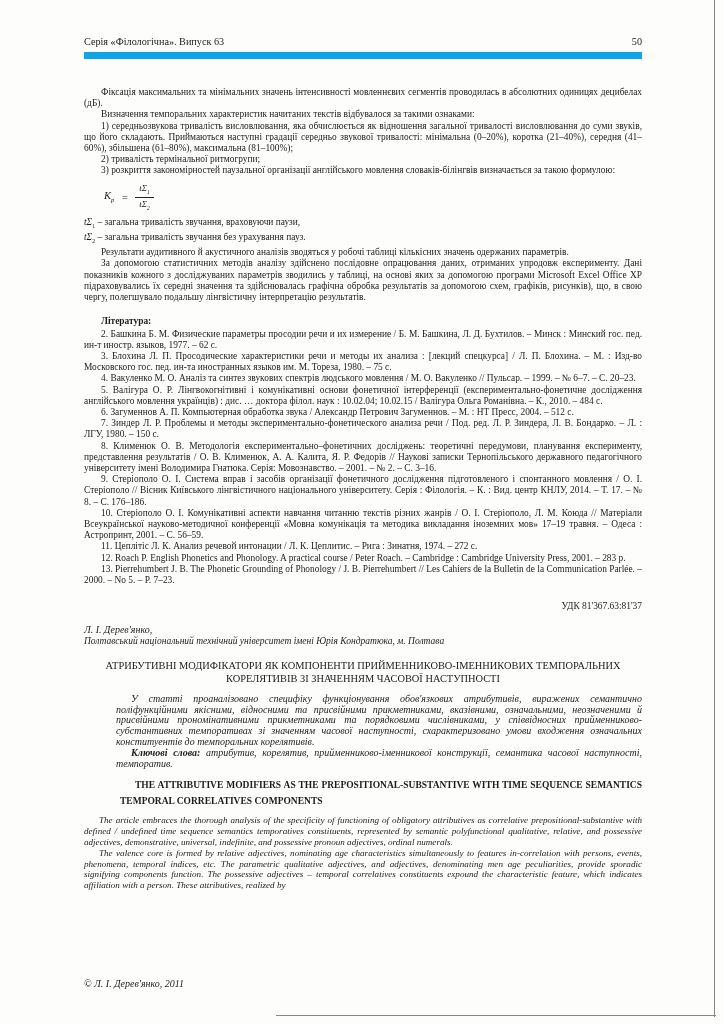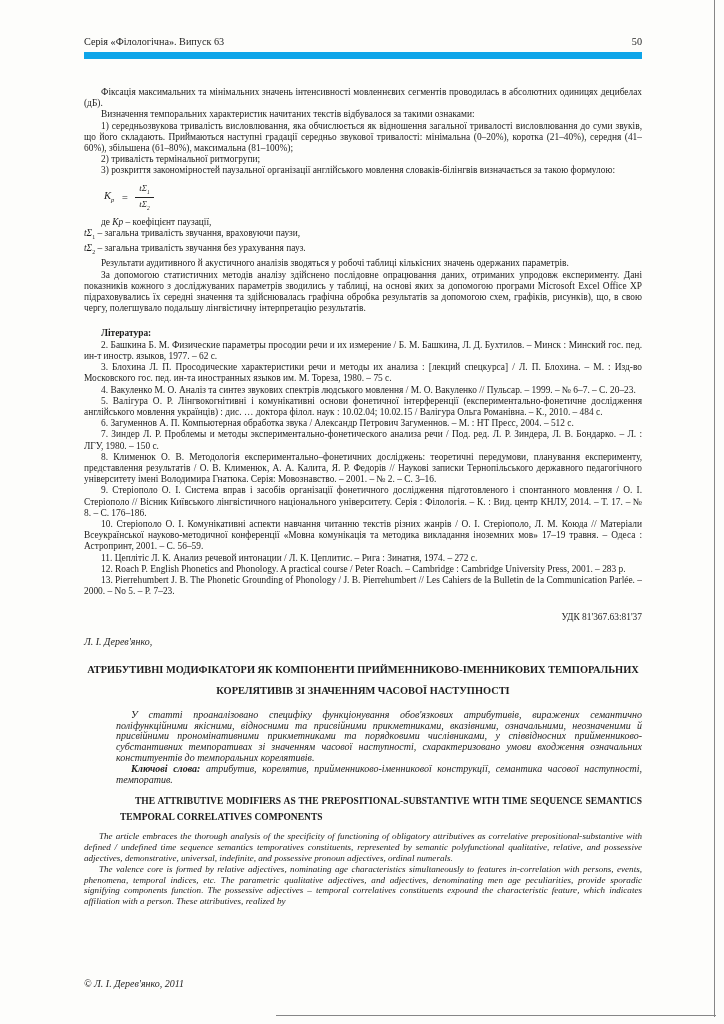--- a/index.html
+++ b/index.html
@@ -48,23 +48,23 @@
   .def { text-align: left; }
   .def.indent { text-indent: 17px; }
   .lit-title { font-weight: bold; text-indent: 17px; margin-top: 13px !important; }
   .refs { margin-top: 1px; }
   .ref { text-indent: 17px; }
   .udk { text-align: right; margin-top: 15px !important; }
   .author-name { font-weight: normal; font-style: italic; font-size: 10px; margin-top: 12px !important; }
   .affiliation { font-style: italic; font-size: 9.5px; }
   .title-uk {
     text-align: center;
-    font-weight: bold;
+    font-weight: normal;
     font-size: 10.4px;
-    line-height: 21px;
+    line-height: 13px;
     margin-top: 12px;
   }
   .abstract-uk {
     margin-left: 32px;
     margin-top: 9px;
     font-style: italic;
     font-size: 10px;
     line-height: 10.8px;
     text-align: justify;
   }
@@ -131,21 +131,20 @@
 
       <div class="formula-wrap">
         <span><span class="it">K</span><sub>p</sub></span>
         <span>=</span>
         <span class="frac">
           <span class="num"><span class="it">tΣ</span><sub>1</sub></span>
           <span class="den"><span class="it">tΣ</span><sub>2</sub></span>
         </span>
       </div>
 
-      <p class="def indent"><span>де </span><span class="it">Kp</span><span> – коефіцієнт паузації,</span></p>
       <p class="def"><span class="it">tΣ</span><sub>1</sub><span> – загальна тривалість звучання, враховуючи паузи,</span></p>
       <p class="def"><span class="it">tΣ</span><sub>2</sub><span> – загальна тривалість звучання без урахування пауз.</span></p>
 
       <p class="body-par">Результати аудитивного й акустичного аналізів зводяться у робочі таблиці кількісних значень одержаних параметрів.</p>
       <p class="body-par">За допомогою статистичних методів аналізу здійснено послідовне опрацювання даних, отриманих упродовж експерименту. Дані показників кожного з досліджуваних параметрів зводились у таблиці, на основі яких за допомогою програми Microsoft Excel Office XP підраховувались їх середні значення та здійснювалась графічна обробка результатів за допомогою схем, графіків, рисунків), що, в свою чергу, полегшувало подальшу лінгвістичну інтерпретацію результатів.</p>
 
       <p class="lit-title">Література:</p>
       <div class="refs">
         <p class="ref">2. Башкина Б. М. Физические параметры просодии речи и их измерение / Б. М. Башкина, Л. Д. Бухтилов. – Минск : Минский гос. пед. ин-т иностр. языков, 1977. – 62 с.</p>
         <p class="ref">3. Блохина Л. П. Просодические характеристики речи и методы их анализа : [лекций спецкурса] / Л. П. Блохина. – М. : Изд-во Московского гос. пед. ин-та иностранных языков им. М. Тореза, 1980. – 75 с.</p>
@@ -156,20 +155,21 @@
         <p class="ref">8. Клименюк О. В. Методологія експериментально–фонетичних досліджень: теоретичні передумови, планування експерименту, представлення результатів / О. В. Клименюк, А. А. Калита, Я. Р. Федорів // Наукові записки Тернопільського державного педагогічного університету імені Володимира Гнатюка. Серія: Мовознавство. – 2001. – № 2. – С. 3–16.</p>
         <p class="ref">9. Стеріополо О. І. Система вправ і засобів організації фонетичного дослідження підготовленого і спонтанного мовлення / О. І. Стеріополо // Вісник Київського лінгвістичного національного університету. Серія : Філологія. – К. : Вид. центр КНЛУ, 2014. – Т. 17. – № 8. – С. 176–186.</p>
         <p class="ref">10. Стеріополо О. І. Комунікативні аспекти навчання читанню текстів різних жанрів / О. І. Стеріополо, Л. М. Коюда // Матеріали Всеукраїнської науково-методичної конференції «Мовна комунікація та методика викладання іноземних мов» 17–19 травня. – Одеса : Астропринт, 2001. – С. 56–59.</p>
         <p class="ref">11. Цеплітіс Л. К. Анализ речевой интонации / Л. К. Цеплитис. – Рига : Зинатня, 1974. – 272 с.</p>
         <p class="ref">12. Roach P. English Phonetics and Phonology. A practical course / Peter Roach. – Cambridge : Cambridge University Press, 2001. – 283 p.</p>
         <p class="ref">13. Pierrehumbert J. B. The Phonetic Grounding of Phonology / J. B. Pierrehumbert // Les Cahiers de la Bulletin de la Communication Parlée. – 2000. – No 5. – P. 7–23.</p>
       </div>
 
       <p class="udk">УДК 81'367.63:81'37</p>
       <p class="author-name">Л. І. Дерев'янко,</p>
+      <p class="affiliation">Полтавський національний технічний університет імені Юрія Кондратюка, м. Полтава</p>
 
       <h1 class="title-uk">АТРИБУТИВНІ МОДИФІКАТОРИ ЯК КОМПОНЕНТИ ПРИЙМЕННИКОВО-ІМЕННИКОВИХ ТЕМПОРАЛЬНИХ КОРЕЛЯТИВІВ ЗІ ЗНАЧЕННЯМ ЧАСОВОЇ НАСТУПНОСТІ</h1>
 
       <div class="abstract-uk">
         <p>У статті проаналізовано специфіку функціонування обов'язкових атрибутивів, виражених семантично поліфункційними якісними, відносними та присвійними прикметниками, вказівними, означальними, неозначеними й присвійними прономінативними прикметниками та порядковими числівниками, у співвідносних прийменниково-субстантивних темпоративах зі значенням часової наступності, схарактеризовано умови входження означальних конституентів до темпоральних корелятивів.</p>
         <p><span class="kw-label">Ключові слова:</span><span> атрибутив, корелятив, прийменниково-іменникової конструкції, семантика часової наступності, темпоратив.</span></p>
       </div>
 
       <h2 class="title-en">THE ATTRIBUTIVE MODIFIERS AS THE PREPOSITIONAL-SUBSTANTIVE WITH TIME SEQUENCE SEMANTICS TEMPORAL CORRELATIVES COMPONENTS</h2>
 

